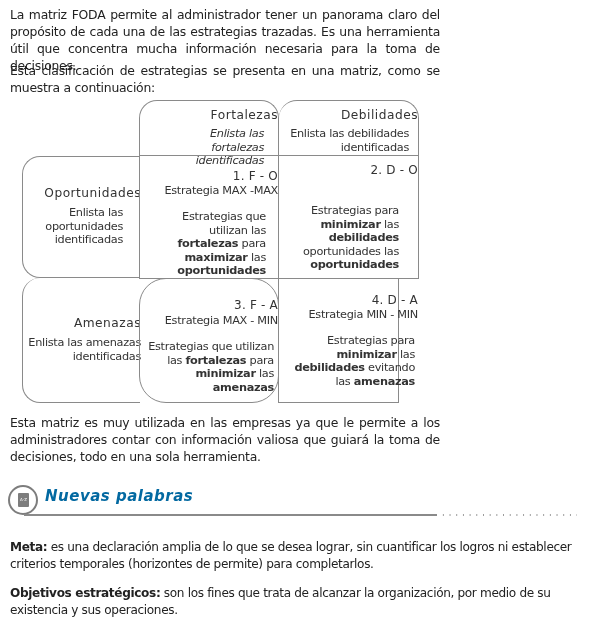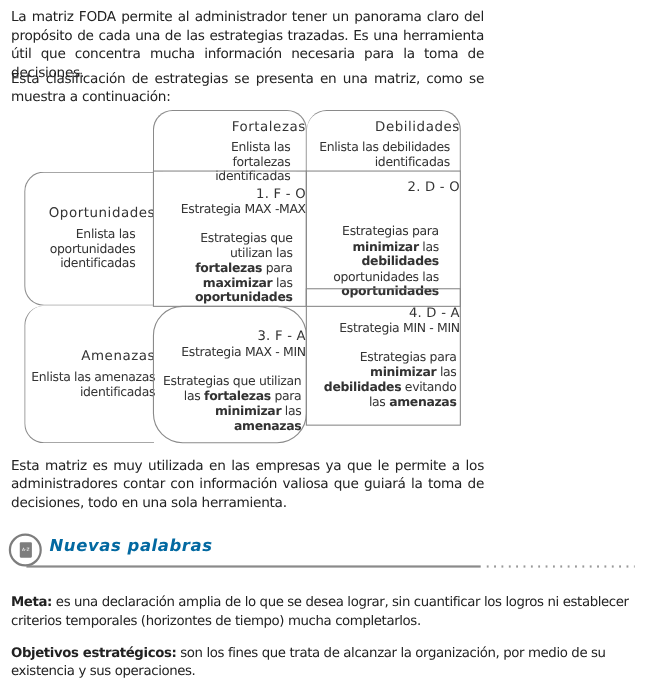--- a/index.html
+++ b/index.html
@@ -19,21 +19,21 @@
   
   .box{position:absolute;border:1.3px solid #8a8a8a;box-sizing:border-box;background:#fff;}
   .col-f{left:139px;top:100px;width:140px;height:56px;border-radius:18px 18px 0 0;border-bottom:none;}
   .col-d{left:279px;top:100px;width:140px;height:56px;border-radius:18px 18px 0 0;border-bottom:none;border-left:none;}
   .row-o{left:22px;top:156px;width:118px;height:122px;border-radius:18px 0 0 18px;border-right:none;}
   .row-a{left:22px;top:278px;width:118px;height:125px;border-radius:18px 0 0 18px;border-right:none;border-top:none;}
   .cell{position:absolute;border:1.3px solid #8a8a8a;box-sizing:border-box;}
   .c1{left:139px;top:155px;width:140px;height:124px;}
   .c2{left:278px;top:155px;width:141px;height:124px;}
   .c3{left:139px;top:278px;width:140px;height:125px;border-radius:27px;}
-  .c4{left:278px;top:262px;width:141px;height:125px;}
+  .c4{left:278px;top:278px;width:121px;height:125px;}
 
   .t{position:absolute;text-align:right;font-size:11.3px;line-height:13.5px;letter-spacing:-0.3px;color:#333;}
   .hd{font-family:"DejaVu Sans","Liberation Sans",sans-serif;font-size:12.2px;letter-spacing:0.5px;color:#333;}
   .ch{font-size:12px;letter-spacing:0.2px;color:#333;}
 
   
   .sec-icon{position:absolute;left:8px;top:485px;width:30px;height:30px;border:2px solid #7d7d7d;border-radius:50%;box-sizing:border-box;}
   .book{position:absolute;left:8px;top:6px;width:11px;height:14px;background:#7d7d7d;border-radius:1px;}
   .book span{position:absolute;left:0;top:4px;width:11px;font-size:4px;color:#fff;text-align:center;font-family:"DejaVu Sans",sans-serif;}
   .sec-title{position:absolute;left:45px;top:487px;font-family:"DejaVu Sans","Liberation Sans",sans-serif;font-size:15px;font-weight:bold;
@@ -44,21 +44,21 @@
 </style>
 </head>
 <body>
 
 <p class="p p1">La matriz FODA permite al administrador tener un panorama claro del propósito de cada una de las estrategias trazadas. Es una herramienta útil que concentra mucha información necesaria para la toma de decisiones.</p>
 <p class="p p2">Esta clasificación de estrategias se presenta en una matriz, como se muestra a continuación:</p>
 
 <div>
   <div class="box col-f">
     <div class="t hd" style="left:0;width:138px;top:8px;">Fortalezas</div>
-    <div class="t" style="left:14px;width:110px;top:26px;">Enlista las fortalezas identificadas</div>
+    <div class="t" style="left:14px;width:110px;top:26px;font-style:italic;">Enlista las fortalezas identificadas</div>
   </div>
   <div class="box col-d">
     <div class="t hd" style="left:0;width:139px;top:8px;">Debilidades</div>
     <div class="t" style="left:10px;width:120px;top:26px;">Enlista las debilidades identificadas</div>
   </div>
 
   <div class="box row-o">
     <div class="t hd" style="left:0;width:118px;top:30px;">Oportunidades</div>
     <div class="t" style="left:18px;width:82px;top:49px;">Enlista las oportunidades identificadas</div>
   </div>
@@ -92,14 +92,14 @@
 
 <div class="sec-icon">
   <div class="book">
       <span>A-Z</span>
     </div>
 </div>
 <div class="sec-title">Nuevas palabras</div>
 <div class="sec-line"></div>
 <div class="sec-dots"></div>
 
-<p class="def def1"><b>Meta:</b><span> es una declaración amplia de lo que se desea lograr, sin cuantificar los logros ni establecer criterios temporales (horizontes de tiempo) mucha completarlos.</span></p>
+<p class="def def1"><b>Meta:</b><span> es una declaración amplia de lo que se desea lograr, sin cuantificar los logros ni establecer criterios temporales (horizontes de permite) para completarlos.</span></p>
 <p class="def def2"><b>Objetivos estratégicos:</b><span> son los fines que trata de alcanzar la organización, por medio de su existencia y sus operaciones.</span></p>
 
 </body></html>

